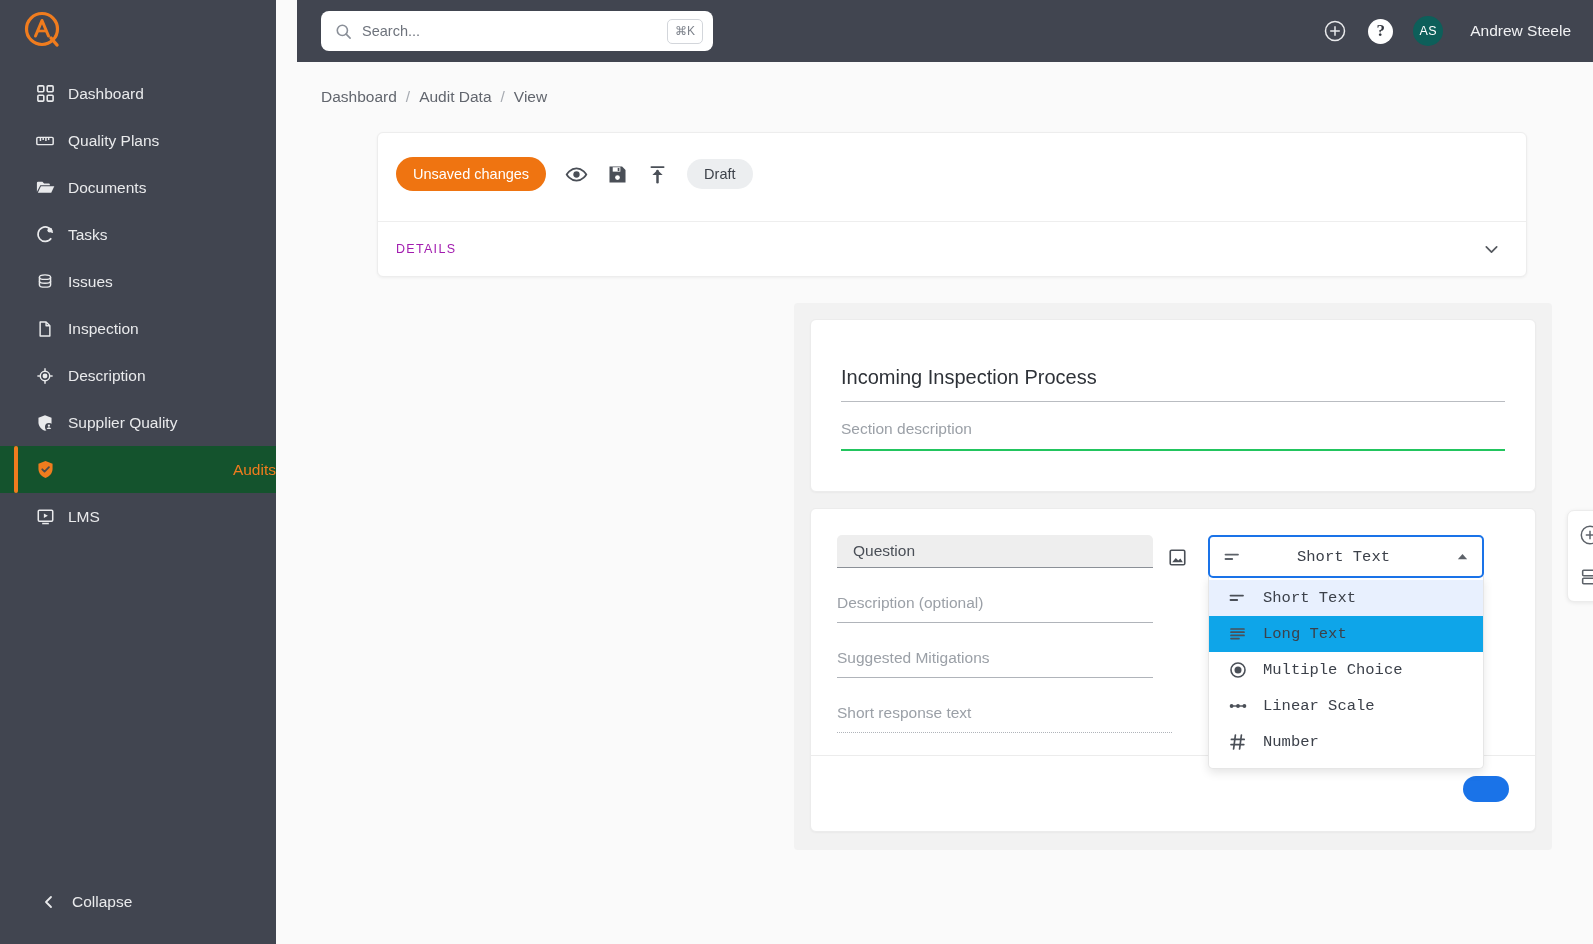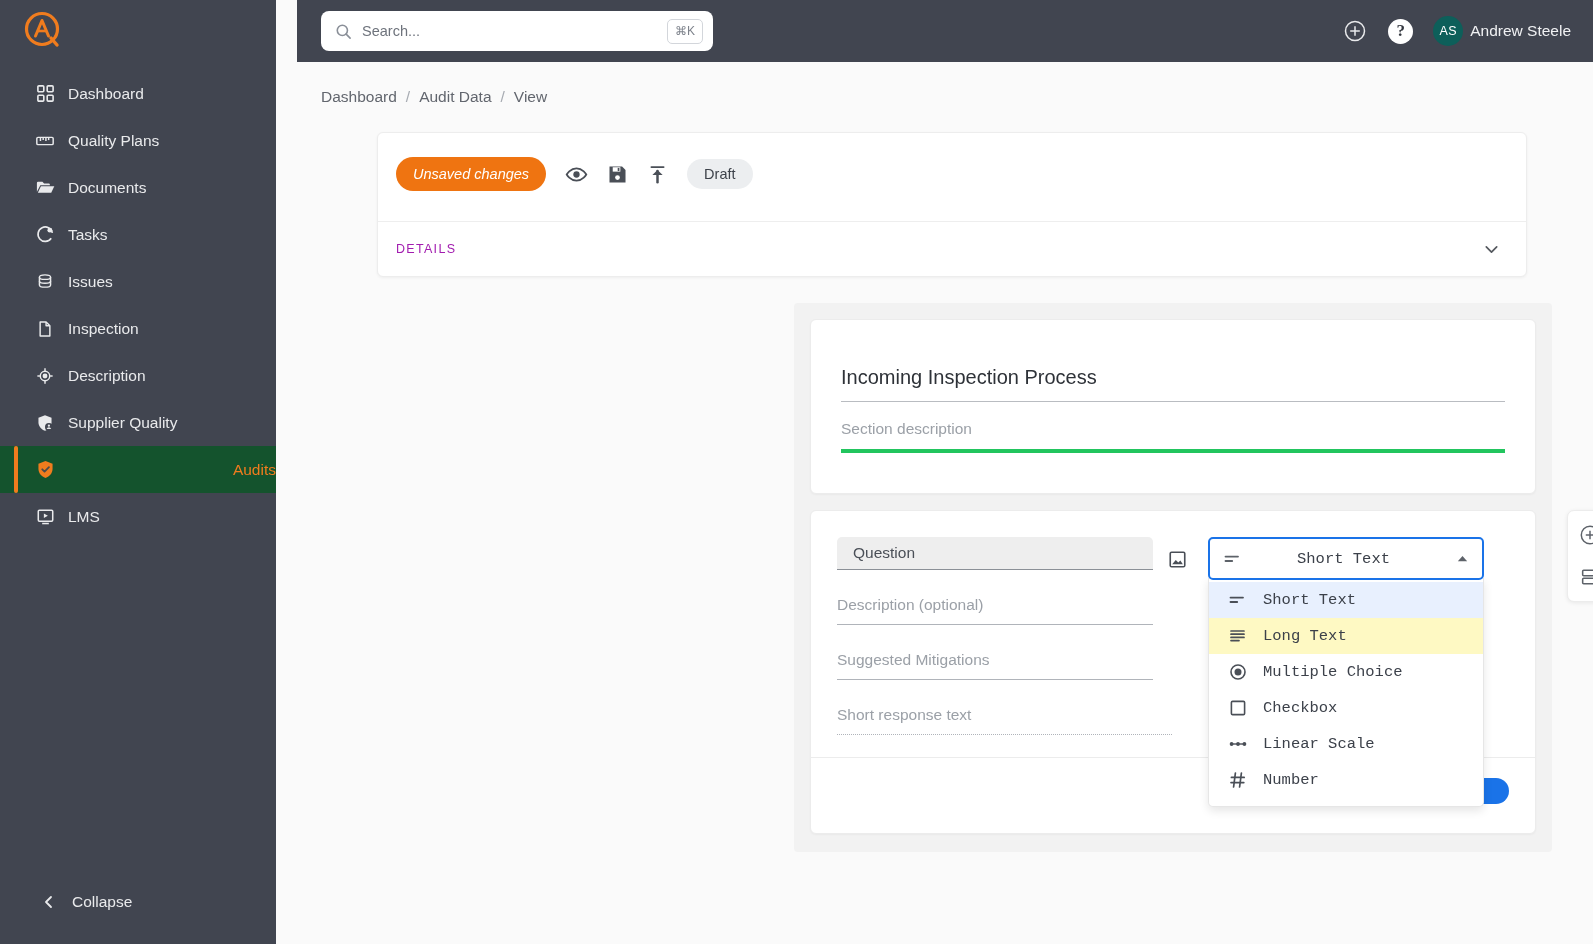--- a/index.html
+++ b/index.html
@@ -72,21 +72,21 @@
   }
   .top-right { margin-left: auto; display: flex; align-items: center; gap: 20px; }
   .circ-btn { width: 26px; height: 26px; display: flex; align-items: center; justify-content: center; cursor: pointer; }
   .help-btn {
     width: 25px; height: 25px; border-radius: 50%;
     background: #fff; color: #33373f; display: flex;
     align-items: center; justify-content: center;
     font-size: 17px; font-weight: bold; cursor: pointer;
     font-family: "Liberation Serif", serif;
   }
-  .user { display: flex; align-items: center; gap: 7px; cursor: pointer; }
+  .user { display: flex; align-items: center; gap: 27px; cursor: pointer; }
   .avatar {
     width: 30px; height: 30px; border-radius: 50%;
     background: #0d5f5a; color: #fff; font-size: 12.5px;
     display: flex; align-items: center; justify-content: center;
     letter-spacing: .4px;
   }
   .uname { color: #f0f1f3; font-size: 15.5px; }
 
   
   .content {
@@ -112,21 +112,21 @@
   .hc-left { flex: 1; }
   .tmpl-title {
     font-size: 16px; font-weight: bold; color: #2e3238;
     border-bottom: 1px solid #c9ccd1; padding-bottom: 12px;
     width: 195px;
   }
   .tmpl-author { font-size: 14.8px; color: #585d65; margin-top: 18px; }
   .hc-right { display: flex; align-items: center; gap: 19px; padding-top: 2px; }
   .badge-unsaved {
     background: #ef7411; color: #fff; font-size: 14.5px;
-    border-radius: 18px; padding: 9px 17px; cursor: pointer; font-style: italic;
+    border-radius: 18px; padding: 9px 17px; cursor: pointer;
   }
   .ic-btn { color: #4a4f57; cursor: pointer; display: flex; align-items: center; }
   .badge-draft {
     background: #eceef0; color: #3d424a; font-size: 14.5px;
     border-radius: 16px; padding: 7px 17px; cursor: pointer;
   }
   .details-row {
     margin-top: 30px; border-top: 1px solid #eeeeee;
     height: 55px; display: flex; align-items: center;
     margin-left: -18px; margin-right: -26px;
@@ -147,21 +147,21 @@
     box-shadow: 0 1px 2px rgba(0,0,0,.04);
     padding: 46px 30px 40px 30px;
   }
   .sect-title {
     font-size: 20px; color: #2e3238;
     border-bottom: 1px solid #b9bcc1; padding-bottom: 12px;
     outline: none;
   }
   .sect-desc {
     font-size: 15.5px; color: #9ba0a7; margin-top: 18px;
-    border-bottom: 4px solid #22c55e; padding-bottom: 11px;
+    border-bottom: 2px solid #22c55e; padding-bottom: 11px;
   }
 
   .q-card {
     background: #fff; border-radius: 6px;
     border: 1px solid #ececec;
     box-shadow: 0 1px 2px rgba(0,0,0,.04);
     margin-top: 16px; padding: 26px 26px 0 26px;
     position: relative;
   }
   .q-row { display: flex; align-items: flex-start; gap: 14px; }
@@ -202,21 +202,21 @@
     box-shadow: 0 4px 10px rgba(0,0,0,.10);
     padding: 4px 0 8px 0; z-index: 2;
   }
   .dd-item {
     height: 36px; display: flex; align-items: center;
     gap: 14px; padding: 0 14px 0 18px;
     font-size: 15.5px; color: #3c414a; cursor: pointer;
   }
   .dd-item .di { width: 22px; display: flex; justify-content: center; color: #4a4f57; }
   .dd-item.sel { background: #e8f0fe; }
-  .dd-item.hov { background: #fef9c3; }
+  .dd-item.hov { background: #0ea5e9; }
 
   .q-footer {
     border-top: 1px solid #ececec; margin-top: 22px;
     margin-left: -26px; margin-right: -26px;
     height: 76px; position: relative;
   }
   .toggle-pill {
     position: absolute; right: 26px; top: 20px;
     width: 46px; height: 26px; border-radius: 13px;
     background: #1a73e8;
@@ -518,28 +518,20 @@
                 <div class="dd-item">
                   <span class="di">
                     <svg width="20" height="20" viewBox="0 0 20 20" fill="none" stroke="currentColor" stroke-width="1.6">
                       <circle cx="10" cy="10" r="7"></circle>
                         <circle cx="10" cy="10" r="3.5" fill="currentColor" stroke="none"></circle>
                     </svg>
                   </span>
                   <span>Multiple Choice</span>
                 </div>
 
-                <div class="dd-item">
-                  <span class="di">
-                    <svg width="20" height="20" viewBox="0 0 20 20" fill="none" stroke="currentColor" stroke-width="1.6">
-                      <rect x="3.4" y="3.4" width="13.2" height="13.2" rx="1.2"></rect>
-                    </svg>
-                  </span>
-                  <span>Checkbox</span>
-                </div>
 
                 <div class="dd-item">
                   <span class="di">
                     <svg width="20" height="20" viewBox="0 0 20 20" fill="currentColor">
                       <rect x="2.6" y="9.3" width="14.8" height="1.4"></rect>
                       <circle cx="3.6" cy="10" r="1.9"></circle>
                         <circle cx="10" cy="10" r="1.9"></circle>
                         <circle cx="16.4" cy="10" r="1.9"></circle>
                     </svg>
                   </span>

